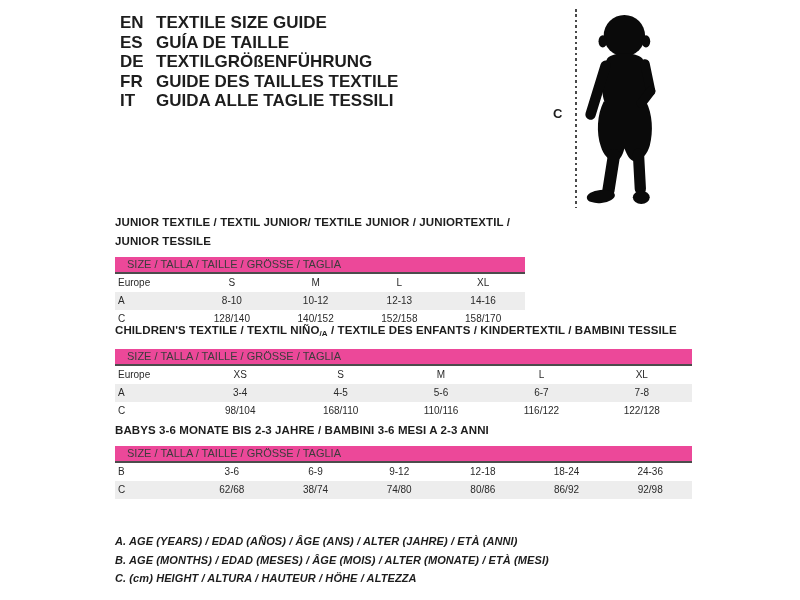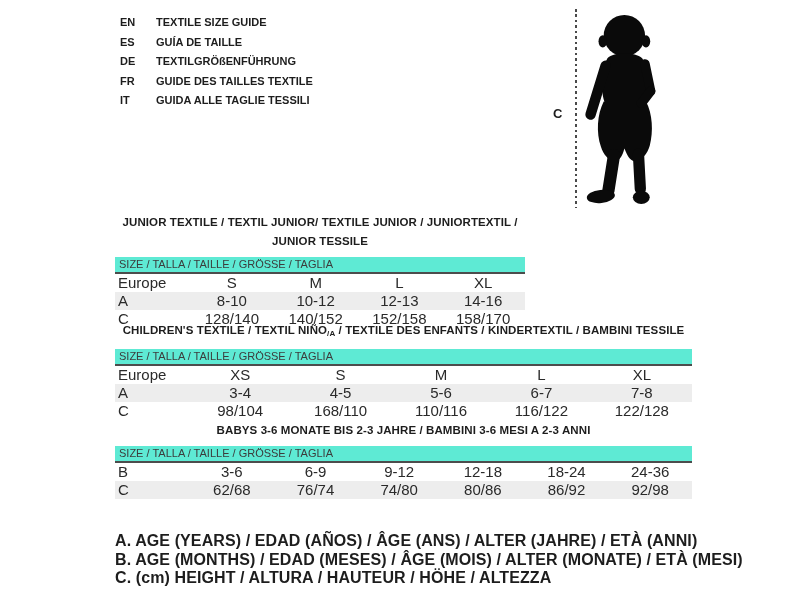--- a/index.html
+++ b/index.html
@@ -1,47 +1,47 @@
 <!DOCTYPE html>
 <html><head>
 <meta charset="utf-8">
 <style>
   html,body { margin:0; padding:0; background:#ffffff; }
   .page {
     position:relative; width:800px; height:600px; background:#ffffff;
     font-family:"Liberation Sans", sans-serif; color:#1d1d1d; overflow:hidden;
   }
   
-  .languages { position:absolute; left:120px; top:13px; font-weight:bold; font-size:11px; }
+  .languages { position:absolute; left:120px; top:13px; font-weight:bold; font-size:17px; }
   .lang-row { display:flex; line-height:19.5px; }
   .lang-code { width:36px; }
   
   .measure-line {
     position:absolute; left:575px; top:9px; width:2px; height:199px;
     background:repeating-linear-gradient(to bottom,#4a4a4a 0 2.5px,transparent 2.5px 5.5px);
   }
   .measure-label { position:absolute; left:553px; top:106px; font-weight:bold; font-size:13px; }
   .silhouette { position:absolute; left:583px; top:6px; }
   
   .table-block { position:absolute; left:115px; }
   .tb-0 { top:213px; width:410px; }
   .tb-1 { top:321px; width:577px; }
   .tb-2 { top:421px; width:577px; }
-  .t-title { font-weight:bold; font-size:11.5px; line-height:19px; margin-bottom:6px; letter-spacing:0.1px;text-align:center; }
+  .t-title { font-weight:bold; font-size:11.5px; line-height:19px; margin-bottom:6px; letter-spacing:0.1px; }
   .t-title .subscript { font-size:8px; vertical-align:-2px; }
   .t-bar {
-    background:#5eead4; color:#3c3c3c; font-size:11px; height:15px; line-height:15px;
-    padding-left:4px; border-bottom:2px solid #4c4c4c;
+    background:#ec4899; color:#3c3c3c; font-size:11px; height:15px; line-height:15px;
+    padding-left:12px; border-bottom:2px solid #4c4c4c;
   }
-  .t-row { display:flex; height:18px; line-height:18px; font-size:15px; color:#2a2a2a; }
+  .t-row { display:flex; height:18px; line-height:18px; font-size:10px; color:#2a2a2a; }
   .t-row:nth-child(even) { background:#ededed; }
   .cell-label { width:72px; padding-left:3px; }
   .cell-val { flex:1; text-align:center; }
   
-  .footnotes { position:absolute; left:115px; top:532px; font-weight:bold; font-size:16px; line-height:18.5px; letter-spacing:0.1px; }
+  .footnotes { position:absolute; left:115px; top:532px; font-weight:bold; font-size:11px; line-height:18.5px; letter-spacing:0.1px;font-style:italic; }
 </style>
 </head>
 <body>
 
 <div class="page">
 
   <div class="languages">
       <div class="lang-row">
         <span class="lang-code">EN</span>
         <span class="lang-label">TEXTILE SIZE GUIDE</span>
@@ -156,21 +156,21 @@
           <div class="cell-val">3-6</div>
           <div class="cell-val">6-9</div>
           <div class="cell-val">9-12</div>
           <div class="cell-val">12-18</div>
           <div class="cell-val">18-24</div>
           <div class="cell-val">24-36</div>
         </div>
         <div class="t-row">
           <div class="cell-label">C</div>
           <div class="cell-val">62/68</div>
-          <div class="cell-val">76/74</div>
+          <div class="cell-val">38/74</div>
           <div class="cell-val">74/80</div>
           <div class="cell-val">80/86</div>
           <div class="cell-val">86/92</div>
           <div class="cell-val">92/98</div>
         </div>
       </div>
     </div>
 
   <div class="footnotes">
       <div class="fn-line">A. AGE (YEARS) / EDAD (AÑOS) / ÂGE (ANS) / ALTER (JAHRE) / ETÀ (ANNI)</div>

